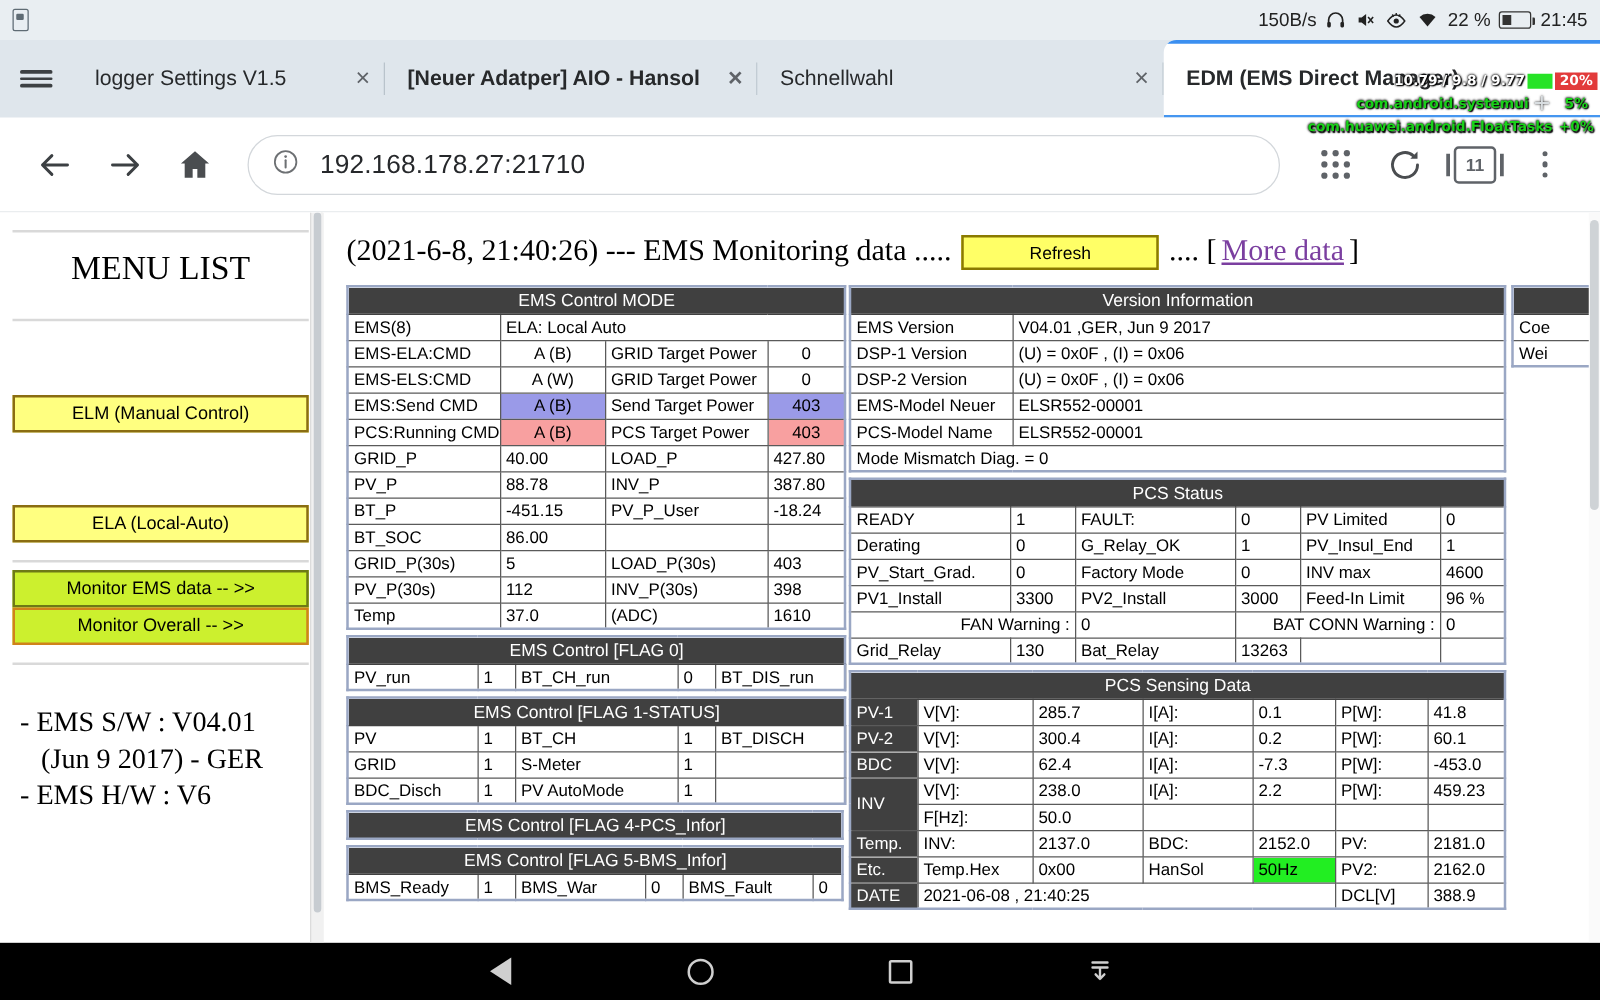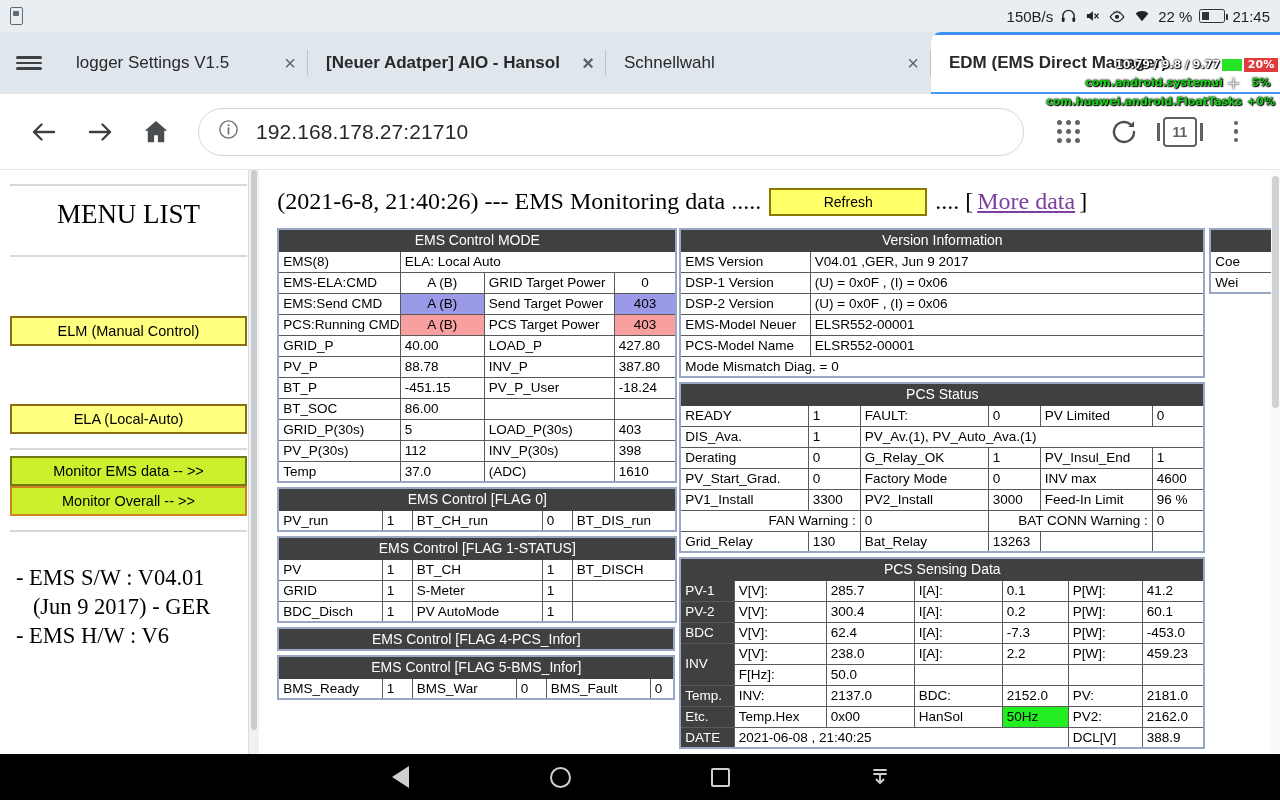--- a/index.html
+++ b/index.html
@@ -414,20 +414,26 @@
                     <td>EMS(8)</td>
                     <td colspan="3">ELA: Local Auto</td>
                   </tr>
                 <tr>
                     <td>EMS-ELA:CMD</td>
                     <td class="ctr">A (B)</td>
                     <td>GRID Target Power</td>
                     <td class="ctr">0</td>
                   </tr>
                 <tr>
+                    <td>EMS-ELS:CMD</td>
+                    <td class="ctr">A (W)</td>
+                    <td>GRID Target Power</td>
+                    <td class="ctr">0</td>
+                  </tr>
+                <tr>
                     <td>EMS:Send CMD</td>
                     <td class="blue">A (B)</td>
                     <td>Send Target Power</td>
                     <td class="blue">403</td>
                   </tr>
                 <tr>
                     <td>PCS:Running CMD</td>
                     <td class="pink">A (B)</td>
                     <td>PCS Target Power</td>
                     <td class="pink">403</td>
@@ -633,25 +639,20 @@
                 <tr>
                     <td class="hdr" colspan="6">PCS Status</td>
                   </tr>
                 <tr>
                     <td>READY</td>
                     <td>1</td>
                     <td>FAULT:</td>
                     <td>0</td>
                     <td>PV Limited</td>
                     <td>0</td>
-                  </tr>
-                <tr>
-                    <td>DIS_Ava.</td>
-                    <td>1</td>
-                    <td colspan="4">PV_Av.(1), PV_Auto_Ava.(1)</td>
                   </tr>
                 <tr>
                     <td>Derating</td>
                     <td>0</td>
                     <td>G_Relay_OK</td>
                     <td>1</td>
                     <td>PV_Insul_End</td>
                     <td>1</td>
                   </tr>
                 <tr>
@@ -701,21 +702,21 @@
                 <tr>
                     <td class="hdr" colspan="7">PCS Sensing Data</td>
                   </tr>
                 <tr>
                     <td class="rowlbl">PV-1</td>
                     <td>V[V]:</td>
                     <td>285.7</td>
                     <td>I[A]:</td>
                     <td>0.1</td>
                     <td>P[W]:</td>
-                    <td>41.2</td>
+                    <td>41.8</td>
                   </tr>
                 <tr>
                     <td class="rowlbl">PV-2</td>
                     <td>V[V]:</td>
                     <td>300.4</td>
                     <td>I[A]:</td>
                     <td>0.2</td>
                     <td>P[W]:</td>
                     <td>60.1</td>
                   </tr>

